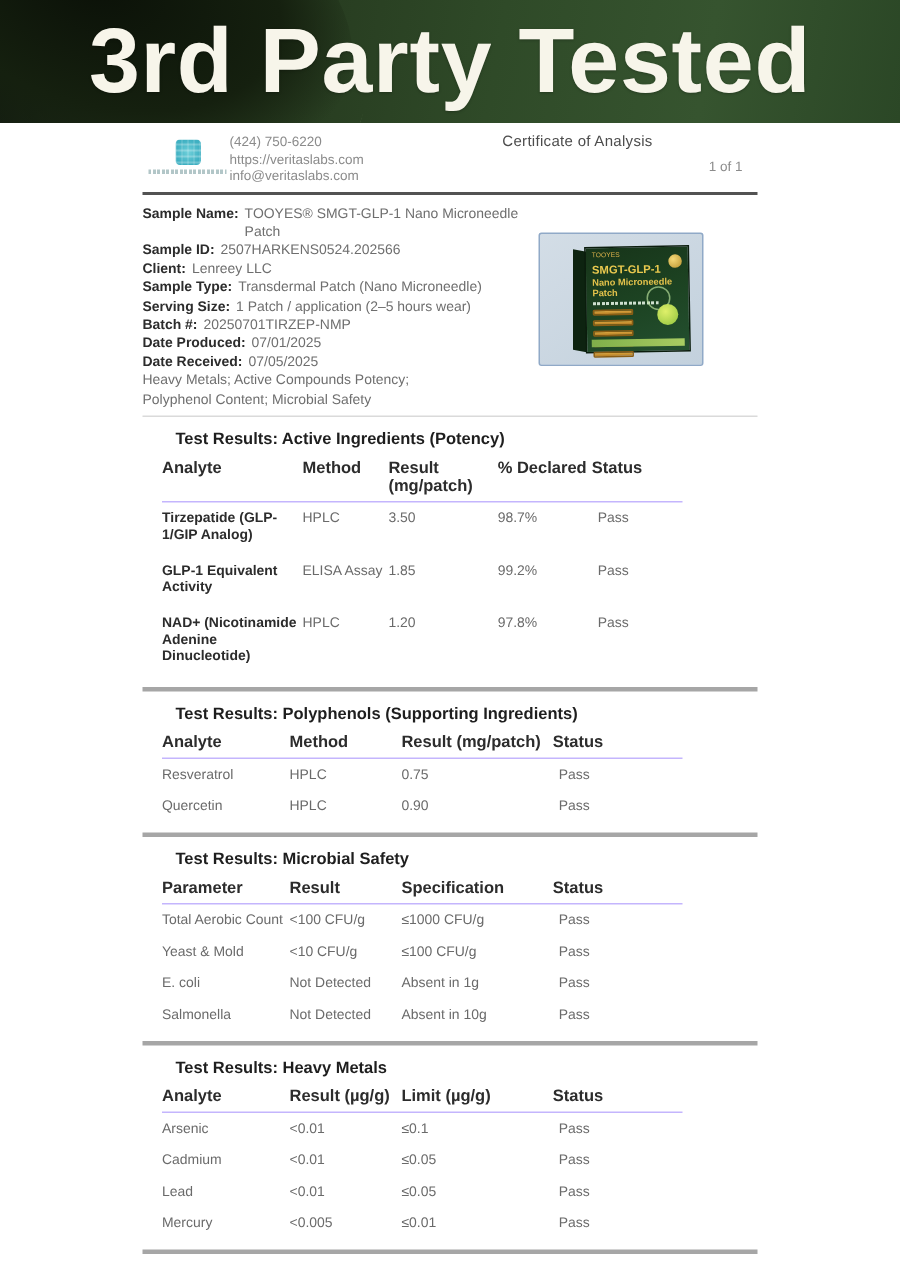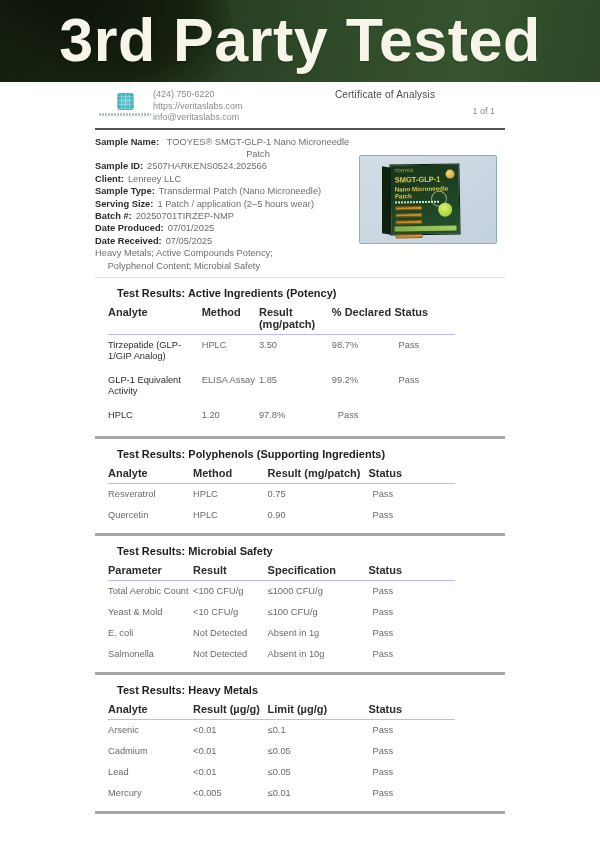--- a/index.html
+++ b/index.html
@@ -67,27 +67,27 @@
     background: repeating-linear-gradient(90deg, #9fb8ba 0 2px, transparent 2px 3px);
     opacity: 0.8;
   }
   .name-col { width: 147px; }
   .contact-col { width: 112px; }
   .cert-col { flex: 1; text-align: center; }
   .cert-title { color: #4c4c4c; font-weight: normal; font-size: 10px; letter-spacing: 0.2px; }
   .cert-page { margin-top: 5px; text-align: right; padding-right: 10px; color: #8b8b8b; }
   
   .sample-row { display: flex; padding-top: 6px; }
-  .sample-fields { flex: 1; font-size: 9.3px; line-height: 12.4px; color: #6e6e6e; text-align: center; }
+  .sample-fields { flex: 1; font-size: 9.3px; line-height: 12.4px; color: #6e6e6e; }
   .field { display: flex; }
   .field .lbl { font-weight: bold; color: #2c2c2c; margin-right: 4px; white-space: nowrap; }
   .field .val { white-space: pre-line; }
   .product-wrap { width: 152px; padding-top: 19px; }
   .product-frame {
-    width: 138px; height: 89px; margin-left: 6px;
+    width: 110px; height: 89px; margin-left: 6px;
     background: linear-gradient(145deg, #d3dde6, #c3d1dd);
     border: 1px solid #90a9c7; border-radius: 2px;
     position: relative; overflow: hidden;
   }
   .box-side {
     position: absolute; left: 22px; top: 11px; width: 9px; height: 67px;
     background: #0d2310; transform: skewY(10deg);
   }
   .box-front {
     position: absolute; left: 30px; top: 8px; width: 70px; height: 71px;
@@ -128,21 +128,21 @@
   
   .section { margin-top: 9px; }
   .section-title { font-size: 11px; font-weight: bold; color: #1e1e1e; margin-left: 22px; margin-bottom: 7px; }
   .tbl { margin-left: 13px; width: 347px; }
   .thead, .trow { display: grid; }
   .g5 { grid-template-columns: 27% 16.5% 21% 17.5% 18%; }
   .g4 { grid-template-columns: 24.5% 21.5% 28.5% 25.5%; }
   .thead { font-weight: bold; color: #2c2c2c; font-size: 11px; padding-bottom: 4px; border-bottom: 1px solid #c4b5fd; }
   .trow { font-size: 9.3px; color: #6a6a6a; padding: 5px 0 5px 0; line-height: 11px; }
   .trow-tall { padding: 5px 0 8px 0; }
-  .section-first .trow > span:first-child { font-weight: normal; color: #2c2c2c; }
+  .section-first .trow > span:first-child { font-weight: bold; color: #2c2c2c; }
   .trow > span:last-child, .thead > span:last-child { padding-left: 2px; }
   .trow > span:last-child { padding-left: 6px; }
   .section-bar { height: 3px; background: #a6a6a6; margin-top: 7px; }
 </style>
 </head>
 <body>
 
 <div class="banner">
   <div class="leaf"></div>
   <div class="leaf-edge"></div>
@@ -249,20 +249,21 @@
             <span>Pass</span>
           </div>
           <div class="trow g5 trow-tall">
             <span>GLP-1 Equivalent Activity</span>
             <span>ELISA Assay</span>
             <span>1.85</span>
             <span>99.2%</span>
             <span>Pass</span>
           </div>
           <div class="trow g5 trow-tall">
+            <span>NAD+ (Nicotinamide Adenine Dinucleotide)</span>
             <span>HPLC</span>
             <span>1.20</span>
             <span>97.8%</span>
             <span>Pass</span>
           </div>
         </div>
         <div class="section-bar"></div>
       </div>
       <div class="section">
         <div class="section-title">Test Results: Polyphenols (Supporting Ingredients)</div>

